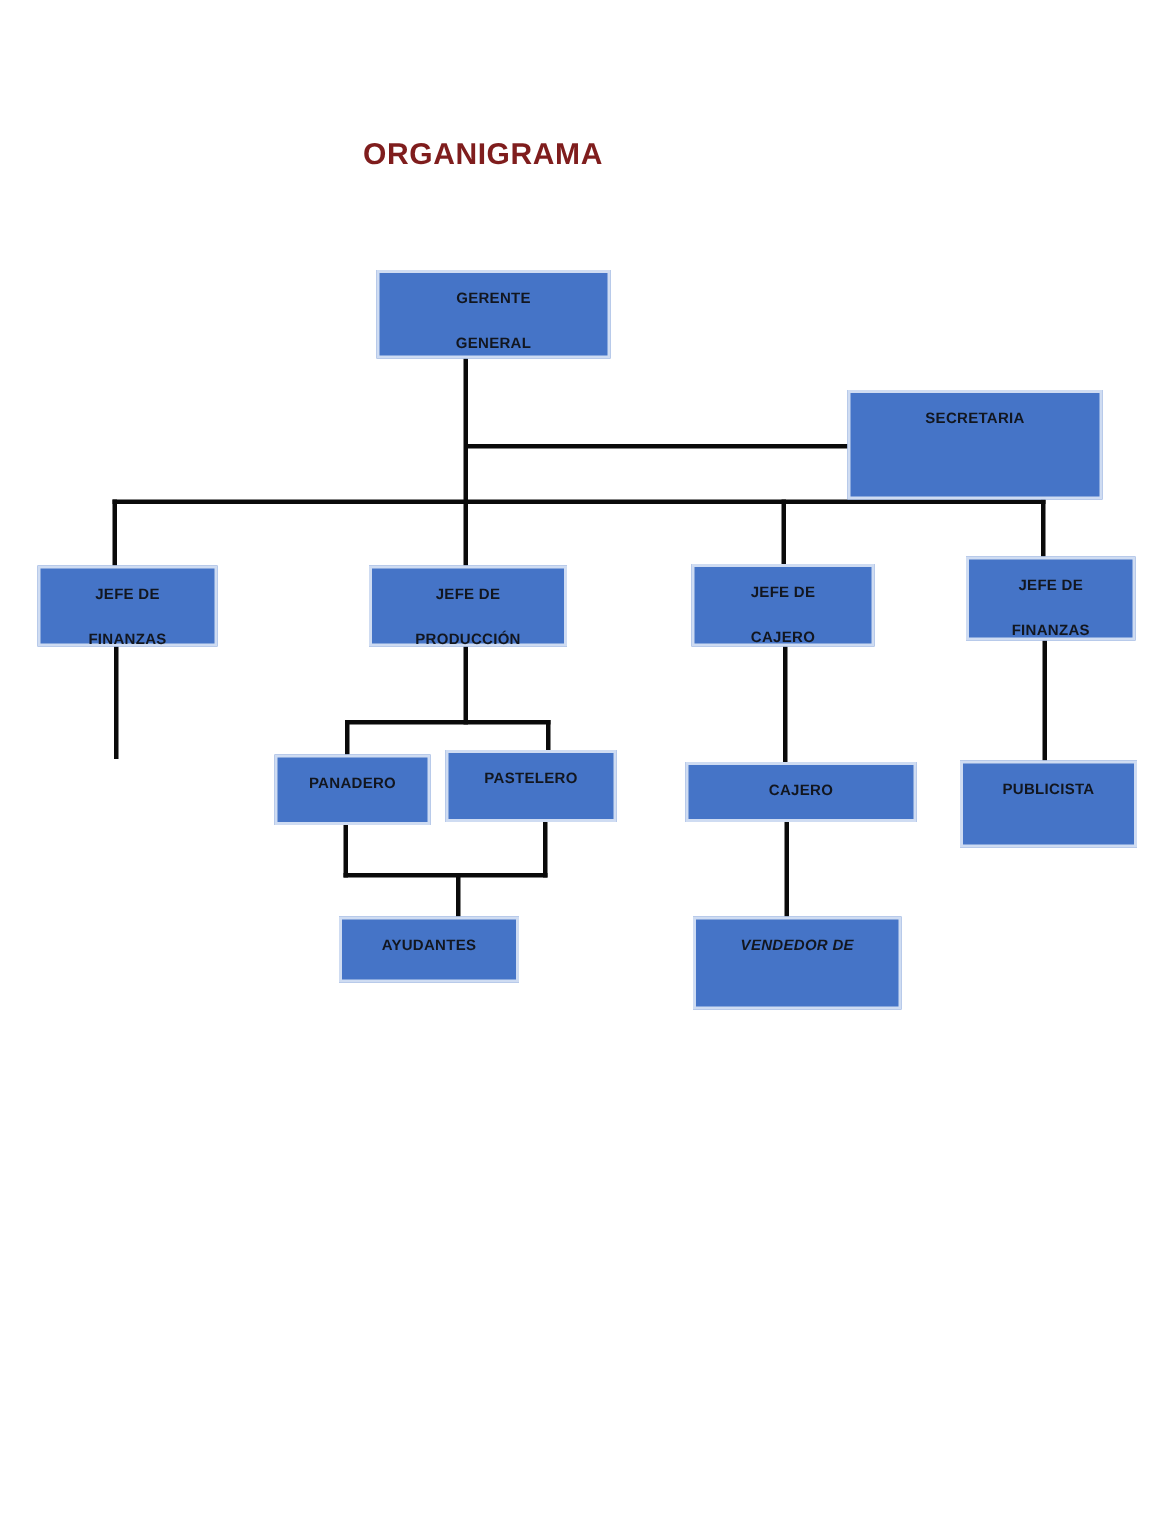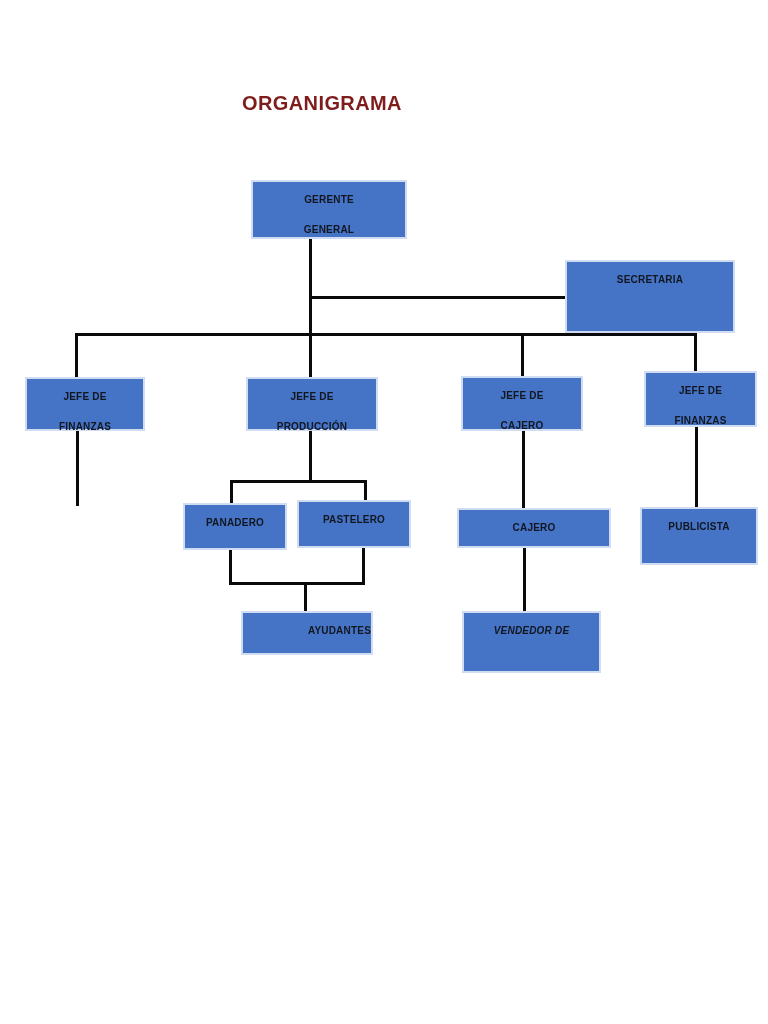--- a/index.html
+++ b/index.html
@@ -110,21 +110,21 @@
   </div>
 
   <div class="node" style="left:457px; top:508px; width:154px; height:40px;">
     <span>CAJERO</span>
   </div>
 
   <div class="node" style="left:640px; top:507px; width:118px; height:58px;">
     <span>PUBLICISTA</span>
   </div>
 
-  <div class="node" style="left:241px; top:611px; width:132px; height:44px;text-align:right;">
+  <div class="node" style="left:226px; top:611px; width:120px; height:44px;">
     <span>AYUDANTES</span>
   </div>
 
   <div class="node" style="left:462px; top:611px; width:139px; height:62px;font-style:italic;">
     <span>VENDEDOR DE</span>
   </div>
 
 </div>
 
 </body></html>

